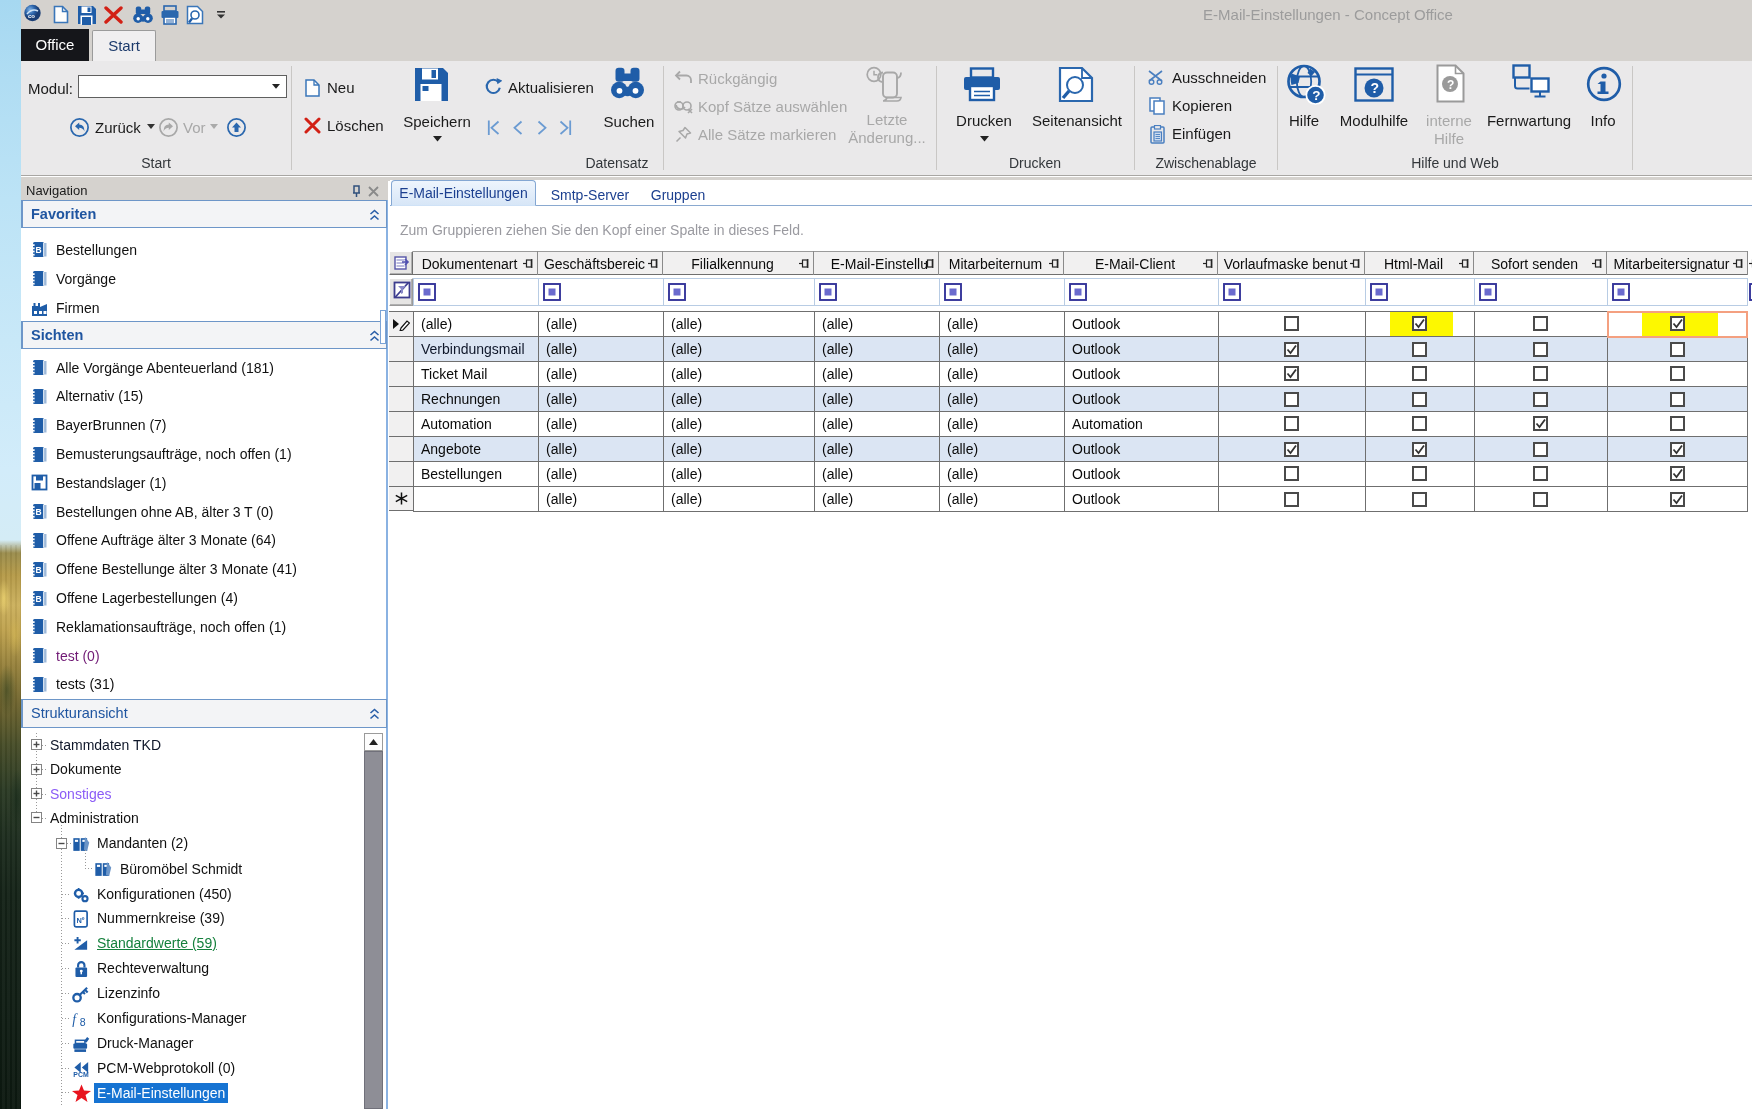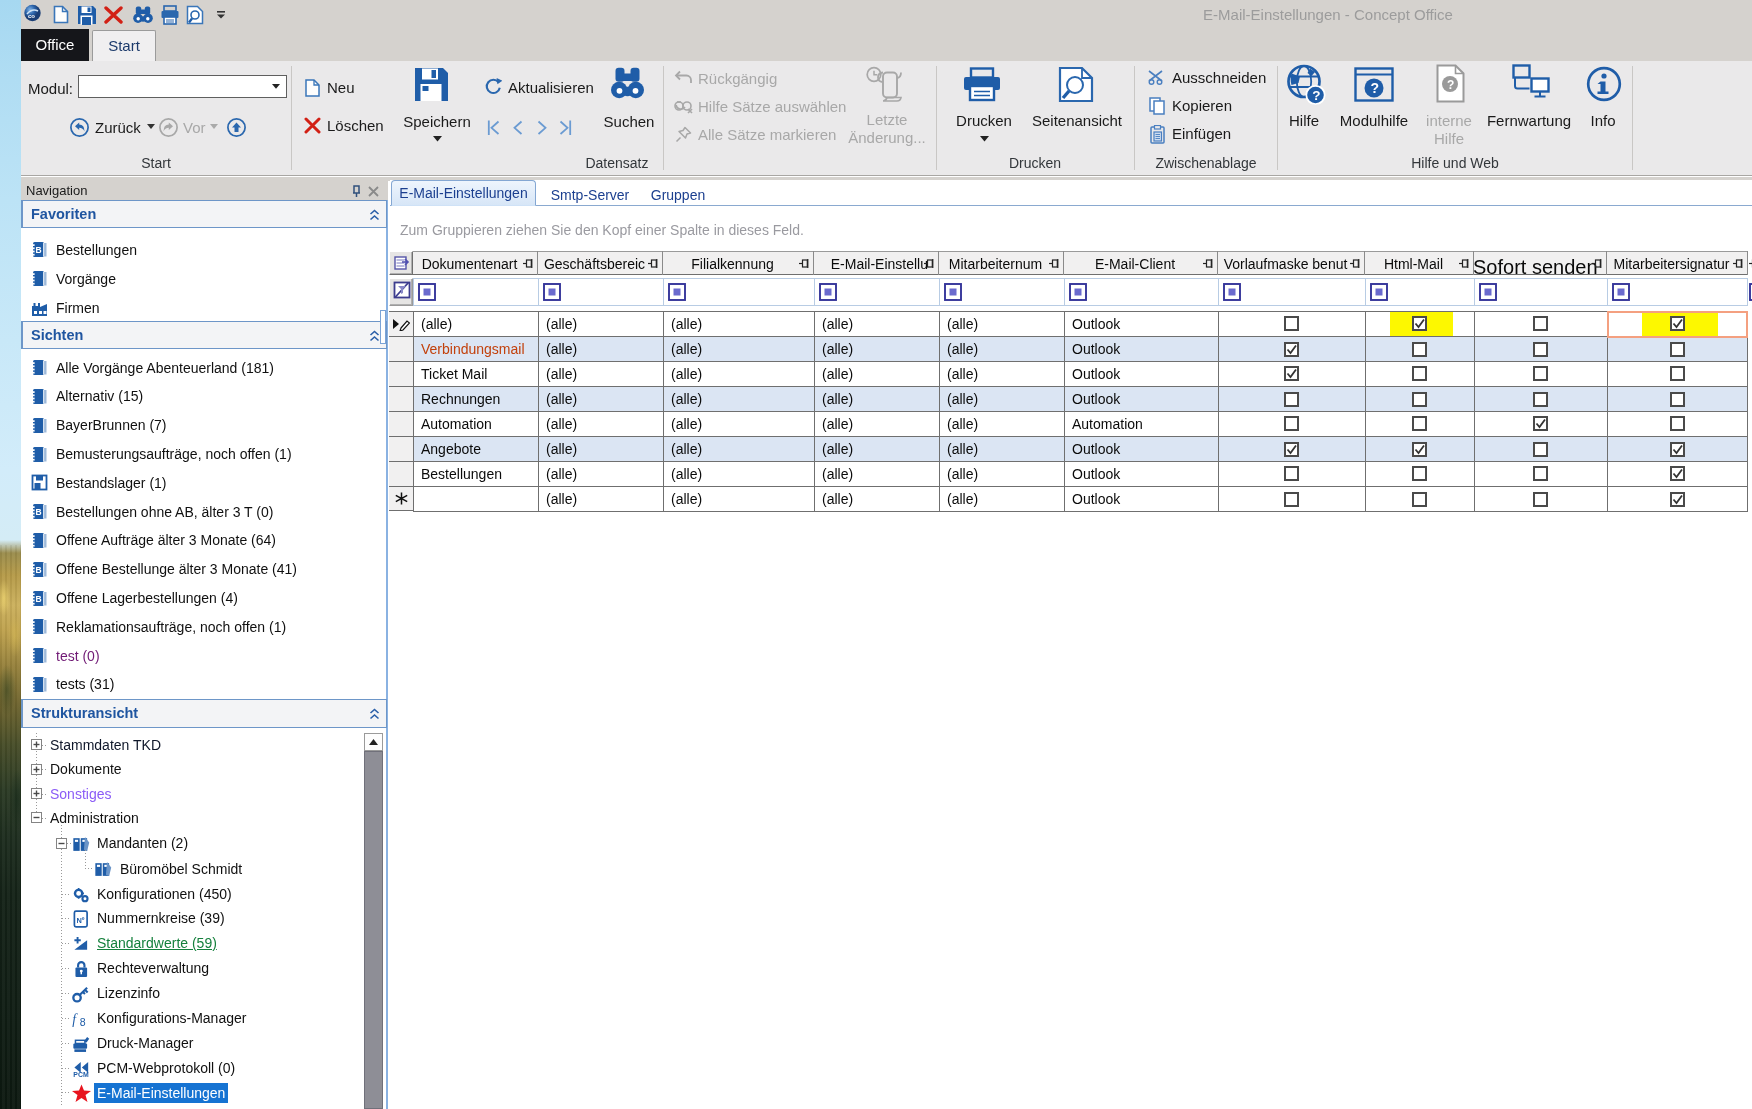--- a/index.html
+++ b/index.html
@@ -162,21 +162,21 @@
     <path d="M6 1.5 L2 5.5 L6 9.5" fill="none" stroke="#a8a8a8" stroke-width="1.8"></path>
     <path d="M2.5 5.5 h10 a4.5 4.5 0 0 1 4.5 4.5 v3" fill="none" stroke="#a8a8a8" stroke-width="1.8"></path>
   </svg>
 <div class="ab" style="left:698px;top:70px;width:300px;font-size:15px;color:#a8a8a8;font-weight:normal;white-space:nowrap;">Rückgängig</div>
 <svg class="ico" style="left:673px;top:98px" width="20" height="16" viewBox="0 0 20 16">
     <path d="M4 4 h4 M3 7 a5 5 0 0 0 9 2" stroke="#a8a8a8" stroke-width="1.6" fill="none"></path>
     <circle cx="6" cy="8" r="4" fill="none" stroke="#a8a8a8" stroke-width="1.6"></circle>
     <circle cx="14" cy="8" r="4" fill="none" stroke="#a8a8a8" stroke-width="1.6"></circle>
     <path d="M15 11 l4 4 m0 -4 l-4 4" stroke="#a8a8a8" stroke-width="1.6"></path>
   </svg>
-<div class="ab" style="left:698px;top:98px;width:300px;font-size:15px;color:#a8a8a8;font-weight:normal;white-space:nowrap;">Hilfe Sätze auswählen</div>
+<div class="ab" style="left:698px;top:98px;width:300px;font-size:15px;color:#a8a8a8;font-weight:normal;white-space:nowrap;">Kopf Sätze auswählen</div>
 <svg class="ico" style="left:675px;top:126px" width="17" height="17" viewBox="0 0 17 17">
     <path d="M10 1.5 l5.5 5.5 -3.5 1 -1.5 4 -6.5-6.5 4-1z" fill="none" stroke="#a8a8a8" stroke-width="1.5" stroke-linejoin="round"></path>
     <path d="M5.5 11.5 L1.5 15.5" stroke="#a8a8a8" stroke-width="1.6"></path>
   </svg>
 <div class="ab" style="left:698px;top:126px;width:300px;font-size:15px;color:#a8a8a8;font-weight:normal;white-space:nowrap;">Alle Sätze markieren</div>
 <svg class="ico" style="left:866px;top:66px" width="42" height="36" viewBox="0 0 42 36">
     <circle cx="8" cy="8.5" r="6.8" fill="none" stroke="#a8a8a8" stroke-width="1.7"></circle>
     <path d="M8 4.7 v4 h3.2" stroke="#a8a8a8" stroke-width="1.5" fill="none"></path>
     <path d="M17 6.5 q-5 0.5-5 5 v0 q0 4 4.5 4.5" fill="none" stroke="#a8a8a8" stroke-width="1.8"></path>
     <rect x="17" y="6.5" width="14" height="25" rx="4" fill="none" stroke="#a8a8a8" stroke-width="1.9"></rect>
@@ -274,21 +274,21 @@
 <div class="ab" style="left:31px;top:206px;width:300px;font-size:14.5px;color:#1f55a0;font-weight:bold;white-space:nowrap;">Favoriten</div>
 <svg class="ico" style="left:369px;top:209px" width="11" height="12" viewBox="0 0 11 12">
     <path d="M1.5 5 L5.5 1.5 L9.5 5 M1.5 10.5 L5.5 7 L9.5 10.5" fill="none" stroke="#2a5fa8" stroke-width="1.6"></path>
   </svg>
 <div class="ab" style="left:21px;top:321px;width:366px;height:28px;background:#f3f4f6;border:1px solid #6d96c8;border-left:2px solid #6d96c8"></div>
 <div class="ab" style="left:31px;top:327px;width:300px;font-size:14.5px;color:#1f55a0;font-weight:bold;white-space:nowrap;">Sichten</div>
 <svg class="ico" style="left:369px;top:330px" width="11" height="12" viewBox="0 0 11 12">
     <path d="M1.5 5 L5.5 1.5 L9.5 5 M1.5 10.5 L5.5 7 L9.5 10.5" fill="none" stroke="#2a5fa8" stroke-width="1.6"></path>
   </svg>
 <div class="ab" style="left:21px;top:699px;width:366px;height:29px;background:#f3f4f6;border:1px solid #6d96c8;border-left:2px solid #6d96c8"></div>
-<div class="ab" style="left:31px;top:705px;width:300px;font-size:14.5px;color:#1f55a0;font-weight:bold;white-space:nowrap;">Strukturansicht</div>
+<div class="ab" style="left:31px;top:705px;width:300px;font-size:14.5px;color:#1f55a0;font-weight:normal;white-space:nowrap;">Strukturansicht</div>
 <svg class="ico" style="left:369px;top:708px" width="11" height="12" viewBox="0 0 11 12">
     <path d="M1.5 5 L5.5 1.5 L9.5 5 M1.5 10.5 L5.5 7 L9.5 10.5" fill="none" stroke="#2a5fa8" stroke-width="1.6"></path>
   </svg>
 <svg class="ico" style="left:31px;top:241px" width="17" height="17" viewBox="0 0 17 17">
     <rect x="2" y="1" width="11" height="15" rx="1.5" fill="#1f5da8"></rect>
     <rect x="12" y="2" width="3.5" height="13.5" fill="#9db9da"></rect>
     <rect x="12" y="2" width="1.2" height="13.5" fill="#d6e2f0"></rect>
     <rect x="2" y="3.2" width="1.6" height="1.8" fill="#fff"></rect>
     <rect x="2" y="6.4" width="1.6" height="1.8" fill="#fff"></rect>
     <rect x="2" y="9.6" width="1.6" height="1.8" fill="#fff"></rect>
@@ -612,21 +612,21 @@
     <path d="M8.8 0 v9" stroke="#222" stroke-width="1.2"></path>
   </svg>
 <div class="ab" style="left:1473px;top:251px;width:1px;height:24px;background:#8a8a8a"></div>
 <div class="ab" style="left:1364px;top:256px;width:99px;text-align:center;font-size:14px;color:#0a0a0a;font-weight:normal;white-space:nowrap;">Html-Mail</div>
 <svg class="ico" style="left:1459px;top:259px" width="10" height="9" viewBox="0 0 10 9">
     <path d="M0 4.5 h3.5" stroke="#222" stroke-width="1.2"></path>
     <rect x="3.5" y="1" width="4.8" height="7" fill="none" stroke="#222" stroke-width="1.2"></rect>
     <path d="M8.8 0 v9" stroke="#222" stroke-width="1.2"></path>
   </svg>
 <div class="ab" style="left:1606px;top:251px;width:1px;height:24px;background:#8a8a8a"></div>
-<div class="ab" style="left:1473px;top:256px;width:123px;text-align:center;font-size:20px;color:#0a0a0a;font-weight:normal;white-space:nowrap;">Sofort senden</div>
+<div class="ab" style="left:1473px;top:256px;width:123px;text-align:center;font-size:14px;color:#0a0a0a;font-weight:normal;white-space:nowrap;">Sofort senden</div>
 <svg class="ico" style="left:1592px;top:259px" width="10" height="9" viewBox="0 0 10 9">
     <path d="M0 4.5 h3.5" stroke="#222" stroke-width="1.2"></path>
     <rect x="3.5" y="1" width="4.8" height="7" fill="none" stroke="#222" stroke-width="1.2"></rect>
     <path d="M8.8 0 v9" stroke="#222" stroke-width="1.2"></path>
   </svg>
 <div class="ab" style="left:1747px;top:251px;width:1px;height:24px;background:#8a8a8a"></div>
 <div class="ab" style="left:1606px;top:256px;width:131px;text-align:center;font-size:14px;color:#0a0a0a;font-weight:normal;white-space:nowrap;">Mitarbeitersignatur</div>
 <svg class="ico" style="left:1733px;top:259px" width="10" height="9" viewBox="0 0 10 9">
     <path d="M0 4.5 h3.5" stroke="#222" stroke-width="1.2"></path>
     <rect x="3.5" y="1" width="4.8" height="7" fill="none" stroke="#222" stroke-width="1.2"></rect>
@@ -741,21 +741,21 @@
     <rect x="1" y="1" width="13" height="13" fill="#fff" stroke="#4a4a4a" stroke-width="2"></rect>
     <path d="M3.5 7.5 L6.5 11 L12 3.5" fill="none" stroke="#333" stroke-width="1.8"></path>
   </svg>
 <svg class="ico" style="left:1533px;top:316px" width="15" height="15" viewBox="0 0 15 15">
     <rect x="1" y="1" width="13" height="13" fill="#fff" stroke="#4a4a4a" stroke-width="2"></rect>
   </svg>
 <svg class="ico" style="left:1670px;top:316px" width="15" height="15" viewBox="0 0 15 15">
     <rect x="1" y="1" width="13" height="13" fill="#fff" stroke="#4a4a4a" stroke-width="2"></rect>
     <path d="M3.5 7.5 L6.5 11 L12 3.5" fill="none" stroke="#333" stroke-width="1.8"></path>
   </svg>
-<div class="ab" style="left:421px;top:341px;width:300px;font-size:14px;color:#c2410c;font-weight:normal;white-space:nowrap;">Verbindungsmail</div>
+<div class="ab" style="left:421px;top:341px;width:300px;font-size:14px;color:#0f172a;font-weight:normal;white-space:nowrap;">Verbindungsmail</div>
 <div class="ab" style="left:546px;top:341px;width:300px;font-size:14px;color:#0a0a0a;font-weight:normal;white-space:nowrap;">(alle)</div>
 <div class="ab" style="left:671px;top:341px;width:300px;font-size:14px;color:#0a0a0a;font-weight:normal;white-space:nowrap;">(alle)</div>
 <div class="ab" style="left:822px;top:341px;width:300px;font-size:14px;color:#0a0a0a;font-weight:normal;white-space:nowrap;">(alle)</div>
 <div class="ab" style="left:947px;top:341px;width:300px;font-size:14px;color:#0a0a0a;font-weight:normal;white-space:nowrap;">(alle)</div>
 <div class="ab" style="left:1072px;top:341px;width:300px;font-size:14px;color:#0a0a0a;font-weight:normal;white-space:nowrap;">Outlook</div>
 <svg class="ico" style="left:1284px;top:342px" width="15" height="15" viewBox="0 0 15 15">
     <rect x="1" y="1" width="13" height="13" fill="#fff" stroke="#4a4a4a" stroke-width="2"></rect>
     <path d="M3.5 7.5 L6.5 11 L12 3.5" fill="none" stroke="#333" stroke-width="1.8"></path>
   </svg>
 <svg class="ico" style="left:1412px;top:342px" width="15" height="15" viewBox="0 0 15 15">

